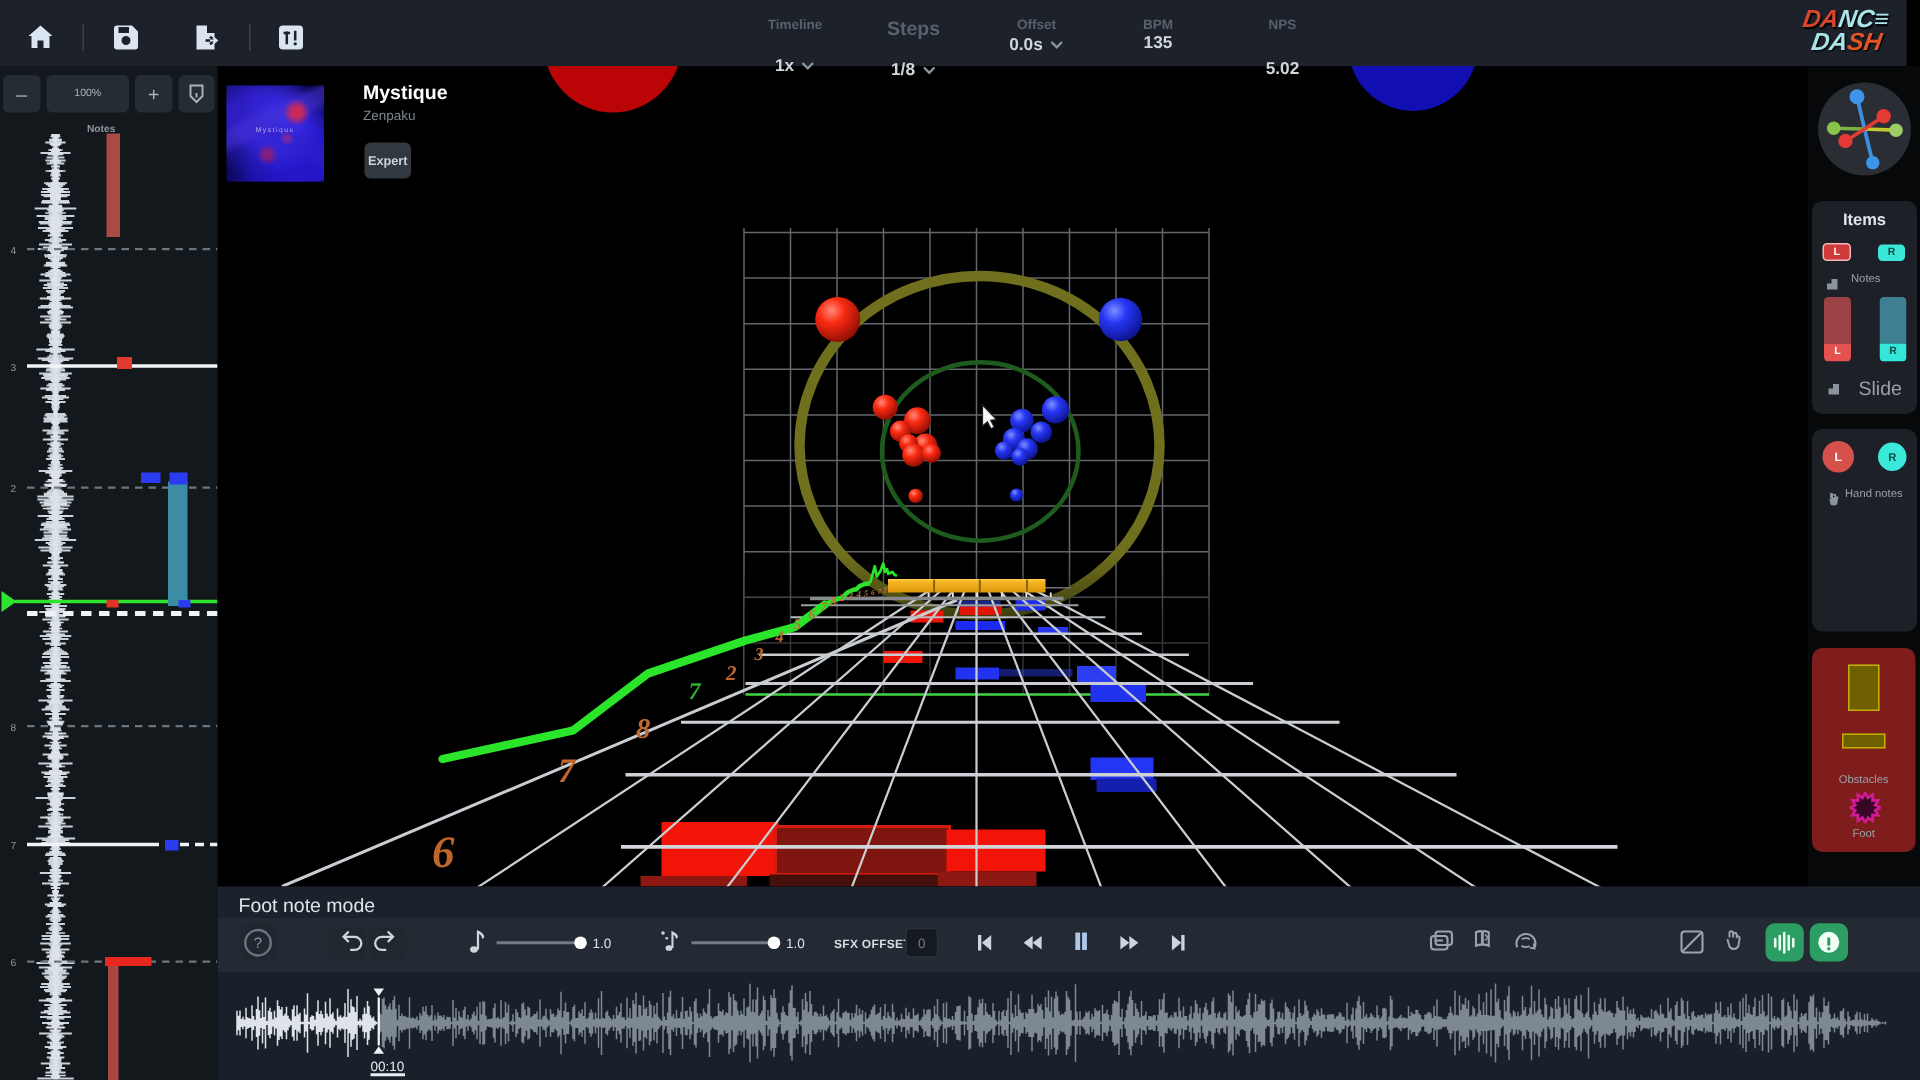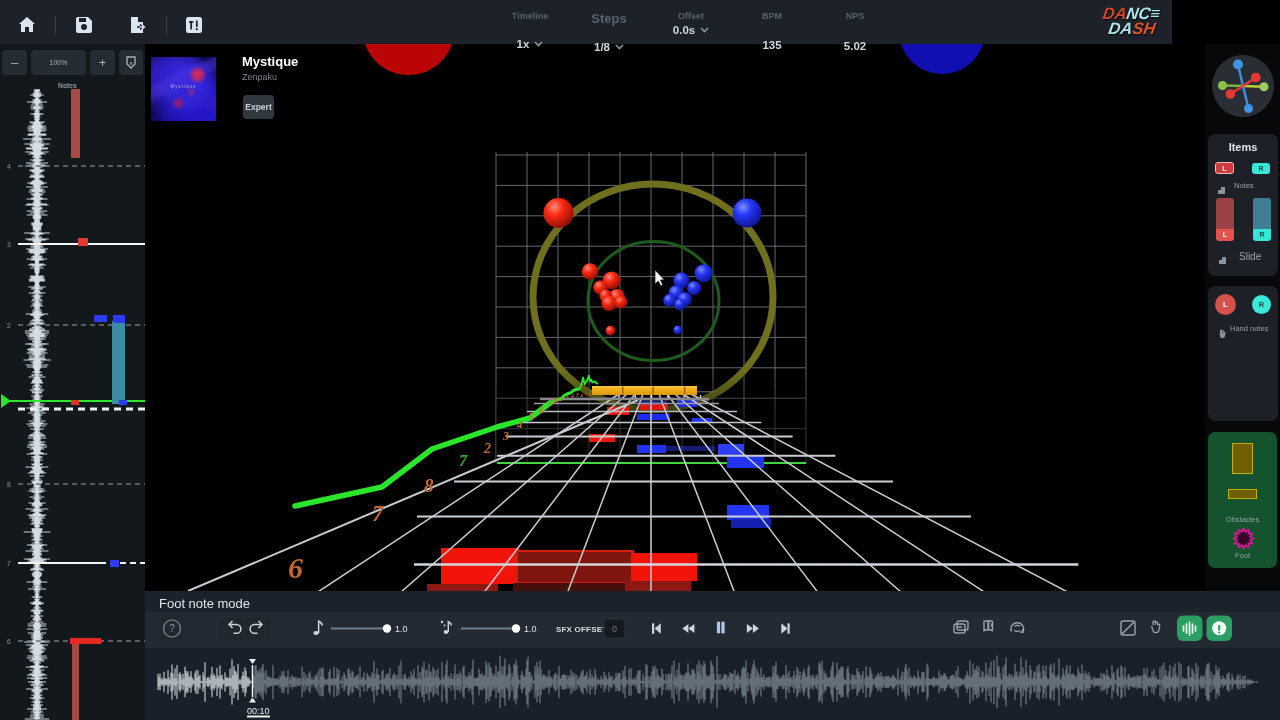--- a/index.html
+++ b/index.html
@@ -127,21 +127,21 @@
 radial-gradient(ellipse at 55% 40%, #3629e0 0 22%, transparent 60%),
 radial-gradient(circle at 28% 32%, #2c1cbd 0 24%, transparent 62%),
 radial-gradient(circle at 78% 72%, #2517c8 0 26%, transparent 64%),
 radial-gradient(circle at 50% 92%, #1a0fa0 0 22%, transparent 55%),
 #0a0645">
 <div style="position:absolute;left:0;top:27px;width:65px;text-align:center;font-size:4.5px;color:rgba(255,255,255,0.6);letter-spacing:1px">Mystique</div>
 </div>
 <div style="position:absolute;left:242px;top:54px;font-size:13px;font-weight:bold;color:#fff">Mystique</div>
 <div style="position:absolute;left:242px;top:72px;font-size:9px;color:#7d8590">Zenpaku</div>
 <div style="position:absolute;left:243px;top:95px;width:31px;height:24px;background:#32383f;border-radius:4px;display:flex;align-items:center;justify-content:center;font-size:8.5px;font-weight:bold;color:#c9d1d9">Expert</div>
-<div style="position:absolute;left:0;top:0;width:1172px;height:44px;background:#1c212a">
+<div style="position:absolute;left:0;top:0;width:1271px;height:44px;background:#1c212a">
 <svg style="position:absolute;left:19px;top:16px" width="190" height="18" viewBox="0 0 190 18">
 <g fill="#dbe5f1">
 <path d="M8 1 L16 8 H14 V16 H10 V11 H6 V16 H2 V8 H0 Z"></path>
 </g>
 <rect x="36" y="-4" width="1" height="26" fill="#3a414b"></rect>
 <g transform="translate(57,1)" fill="#dbe5f1">
 <path d="M0 2 a2 2 0 0 1 2-2 H12 L16 4 V14 a2 2 0 0 1-2 2 H2 a2 2 0 0 1-2-2 Z M8 13 a3 3 0 1 0 0-6 a3 3 0 0 0 0 6 Z M3 1 H10 V5 H3 Z" fill-rule="evenodd"></path>
 </g>
 <g transform="translate(110,1)" fill="#dbe5f1">
 <path d="M2 0 H9 L14 5 V16 H2 Z M9 0 L9 5 L14 5" fill-rule="evenodd"></path>
@@ -169,21 +169,21 @@
         </svg></div>
     </div>
 <div style="position:absolute;left:660px;top:10.5px;width:62px;text-align:center">
 <div style="font-size:9px;color:#58626d;font-weight:bold">Offset</div>
 <div style="font-size:11.5px;color:#cfd6dd;font-weight:bold;margin-top:3px;display:flex;align-items:center;justify-content:center">0.0s<svg width="9" height="6" viewBox="0 0 9 6" style="margin-left:5px">
           <path d="M1 1 L4.5 4.5 L8 1" stroke="#8a949e" stroke-width="1.6" fill="none"></path>
         </svg></div>
     </div>
 <div style="position:absolute;left:742px;top:10.5px;width:60px;text-align:center">
 <div style="font-size:9px;color:#58626d;font-weight:bold">BPM</div>
-<div style="font-size:11.5px;color:#cfd6dd;font-weight:bold;margin-top:18px;display:flex;align-items:center;justify-content:center">135</div>
+<div style="font-size:11.5px;color:#cfd6dd;font-weight:bold;margin-top:2px;display:flex;align-items:center;justify-content:center">135</div>
     </div>
 <div style="position:absolute;left:824px;top:10.5px;width:62px;text-align:center">
 <div style="font-size:9px;color:#58626d;font-weight:bold">NPS</div>
 <div style="font-size:11.5px;color:#cfd6dd;font-weight:bold;margin-top:19px;display:flex;align-items:center;justify-content:center">5.02</div>
     </div>
 <div style="position:absolute;right:3px;top:5px;width:78px;height:36px;font-family:'Liberation Sans';font-weight:bold;font-style:italic;text-align:center;line-height:16px;transform:skewX(-9deg)">
 <div style="font-size:16.5px;text-shadow:1px 1px 1px #000"><span style="color:#d8452b">DA</span><span style="color:#a8e4e8">NC≡</span></div>
 <div style="font-size:16.5px;margin-top:-1px;text-shadow:1px 1px 1px #000;padding-left:6px"><span style="color:#a8e4e8">DA</span><span style="color:#e05425">SH</span></div>
 </div>
 </div>
@@ -256,31 +256,31 @@
   <div style="height:31px;background:#9c4246"></div>
   <div style="height:12px;background:#e4514f;color:#fff;font-size:7px;font-weight:bold;text-align:center;line-height:12px">L</div>
     </div>
 <div style="position:absolute;right:7px;top:64px;width:18px;height:43px;border-radius:3px;overflow:hidden">
   <div style="height:31px;background:#3e7f94"></div>
   <div style="height:12px;background:#35e6da;color:#0e4f46;font-size:7px;font-weight:bold;text-align:center;line-height:12px">R</div>
     </div>
 <div style="position:absolute;left:10px;top:117px"><svg width="9" height="9" viewBox="0 0 9 9">
         <path d="M1 8 V4 H4 V1 H8 V8 Z" fill="#8b949e"></path>
       </svg></div>
-<div style="position:absolute;left:31px;top:117px;font-size:10px;color:#98a1ab">Slide</div>
+<div style="position:absolute;left:31px;top:117px;font-size:13px;color:#98a1ab">Slide</div>
 </div>
 <div style="position:absolute;left:1208px;top:286px;width:70px;height:135px;background:#1d2127;border-radius:7px">
 <div style="position:absolute;left:7px;top:8px;width:21px;height:21px;border-radius:50%;background:#d5504b;color:#fff;font-size:8px;font-weight:bold;display:flex;align-items:center;justify-content:center">L</div>
 <div style="position:absolute;right:7px;top:9px;width:19px;height:19px;border-radius:50%;background:#3ae9da;color:#0e4f46;font-size:7.5px;font-weight:bold;display:flex;align-items:center;justify-content:center">R</div>
 <div style="position:absolute;left:10px;top:38px"><svg width="9" height="9" viewBox="0 0 9 9">
         <path d="M2 4 V1.5 a1 1 0 0 1 2 0 V4 M4 2 a1 1 0 0 1 2 .4 V4 M6 3 a1 1 0 0 1 1.6 .8 L7 6.5 a2.5 2.5 0 0 1-5 .3 L1.6 4.6" fill="#8b949e"></path>
       </svg></div>
 <div style="position:absolute;left:22px;top:38px;font-size:7.5px;color:#98a1ab">Hand notes</div>
 </div>
-<div style="position:absolute;left:1208px;top:432px;width:69px;height:136px;background:#14532d;border-radius:7px">
+<div style="position:absolute;left:1208px;top:432px;width:69px;height:136px;background:#7f1d1d;border-radius:7px">
 <div style="position:absolute;left:24px;top:11px;width:21px;height:31px;background:#6e6000;border:1.5px solid #c6ac04"></div>
 <div style="position:absolute;left:20px;top:57px;width:29px;height:10px;background:#6e6000;border:1.5px solid #c6ac04"></div>
 <div style="position:absolute;left:0;top:83px;width:69px;text-align:center;font-size:7.5px;color:#98a1ab">Obstacles</div>
 <svg style="position:absolute;left:25px;top:96px" width="21" height="21" viewBox="0 0 21 21">
       <polygon points="10.5,0.5 12.3,3.9 15.5,1.8 15.3,5.7 19.2,5.5 17.1,8.7 20.5,10.5 17.1,12.3 19.2,15.5 15.3,15.3 15.5,19.2 12.3,17.1 10.5,20.5 8.7,17.1 5.5,19.2 5.7,15.3 1.8,15.5 3.9,12.3 0.5,10.5 3.9,8.7 1.8,5.5 5.7,5.7 5.5,1.8 8.7,3.9" fill="#3a0627" stroke="#d4199a" stroke-width="1.7"></polygon>
     </svg>
 <div style="position:absolute;left:0;top:119px;width:69px;text-align:center;font-size:7.5px;color:#98a1ab">Foot</div>
 </div>
 <div style="position:absolute;left:145px;top:591px;width:1135px;height:21px;background:#1b222b">
 <div style="position:absolute;left:14px;top:5px;font-size:13px;color:#dfe4ea">Foot note mode</div>

